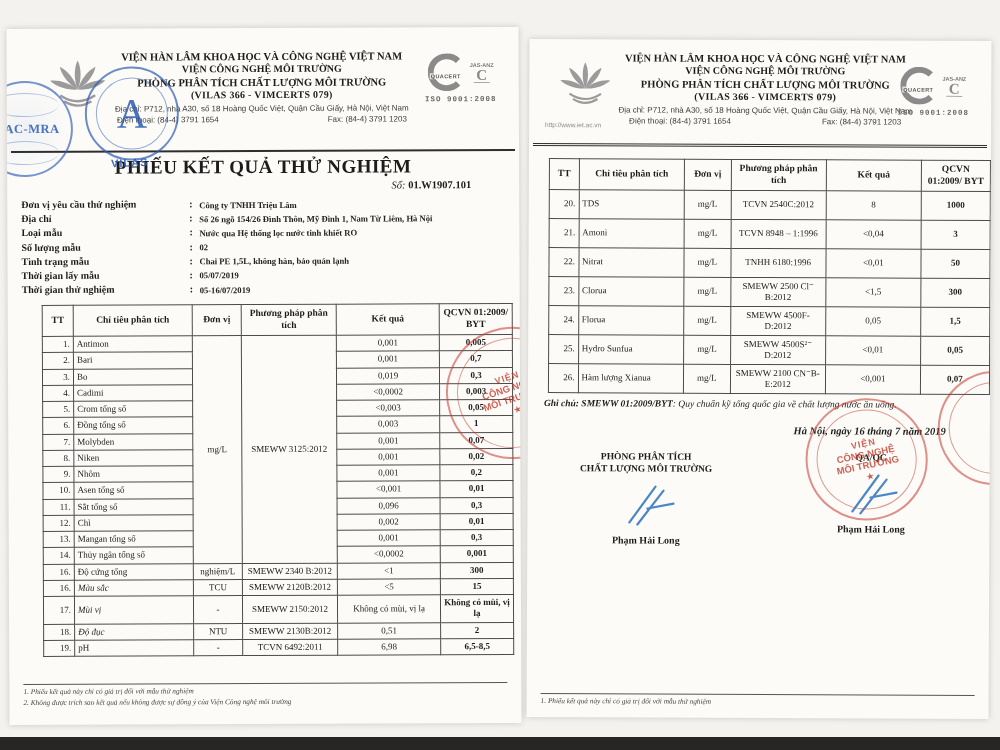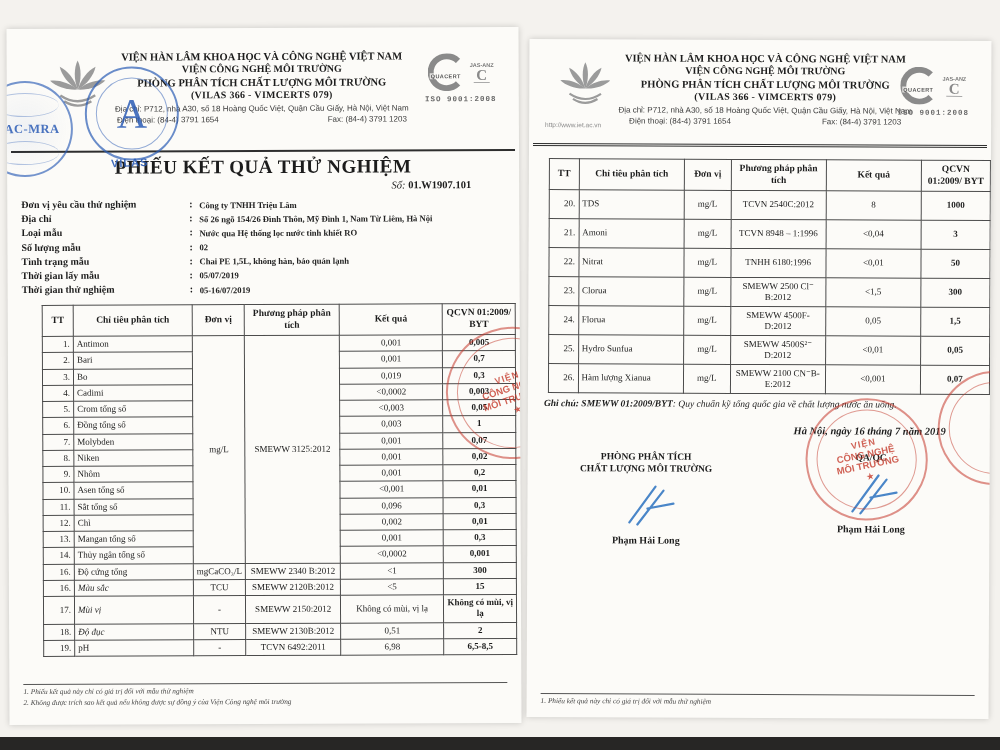--- a/index.html
+++ b/index.html
@@ -299,21 +299,21 @@
         </tr>
         <tr>
           <td class="col-tt">14.</td>
           <td class="col-name">Thủy ngân tổng số</td>
           <td class="col-result">&lt;0,0002</td>
           <td class="col-limit">0,001</td>
         </tr>
         <tr>
           <td class="col-tt">16.</td>
           <td class="col-name">Độ cứng tổng</td>
-          <td class="col-unit">mgCaCO₃/L</td>
+          <td class="col-unit">nghiệm/L</td>
           <td class="col-method">SMEWW 2340 B:2012</td>
           <td class="col-result">&lt;1</td>
           <td class="col-limit">300</td>
         </tr>
         <tr>
           <td class="col-tt">16.</td>
           <td class="col-name">Màu sắc</td>
           <td class="col-unit">TCU</td>
           <td class="col-method">SMEWW 2120B:2012</td>
           <td class="col-result">&lt;5</td>

